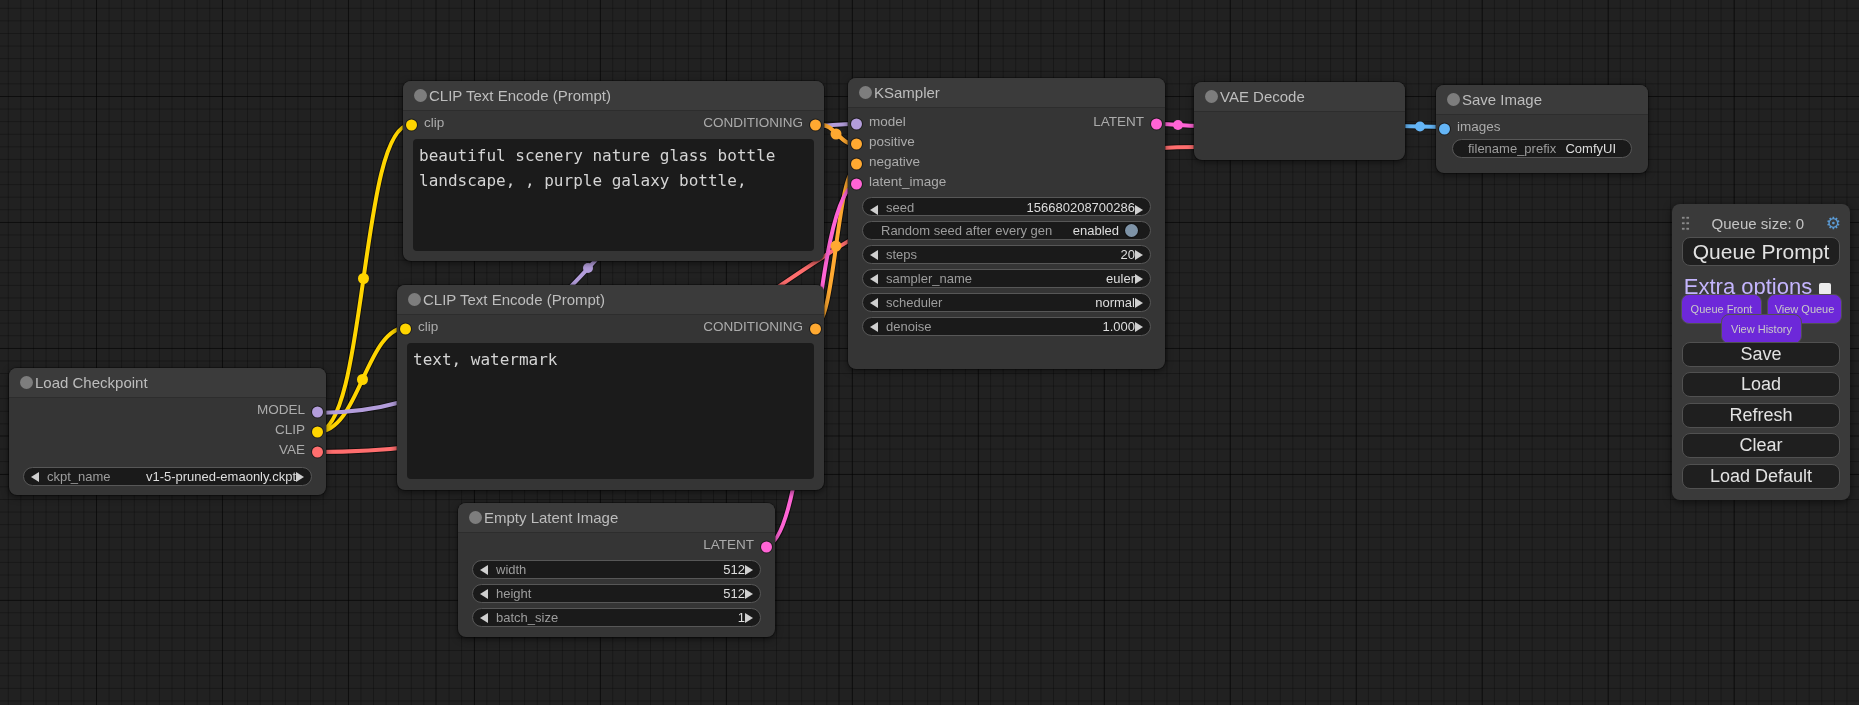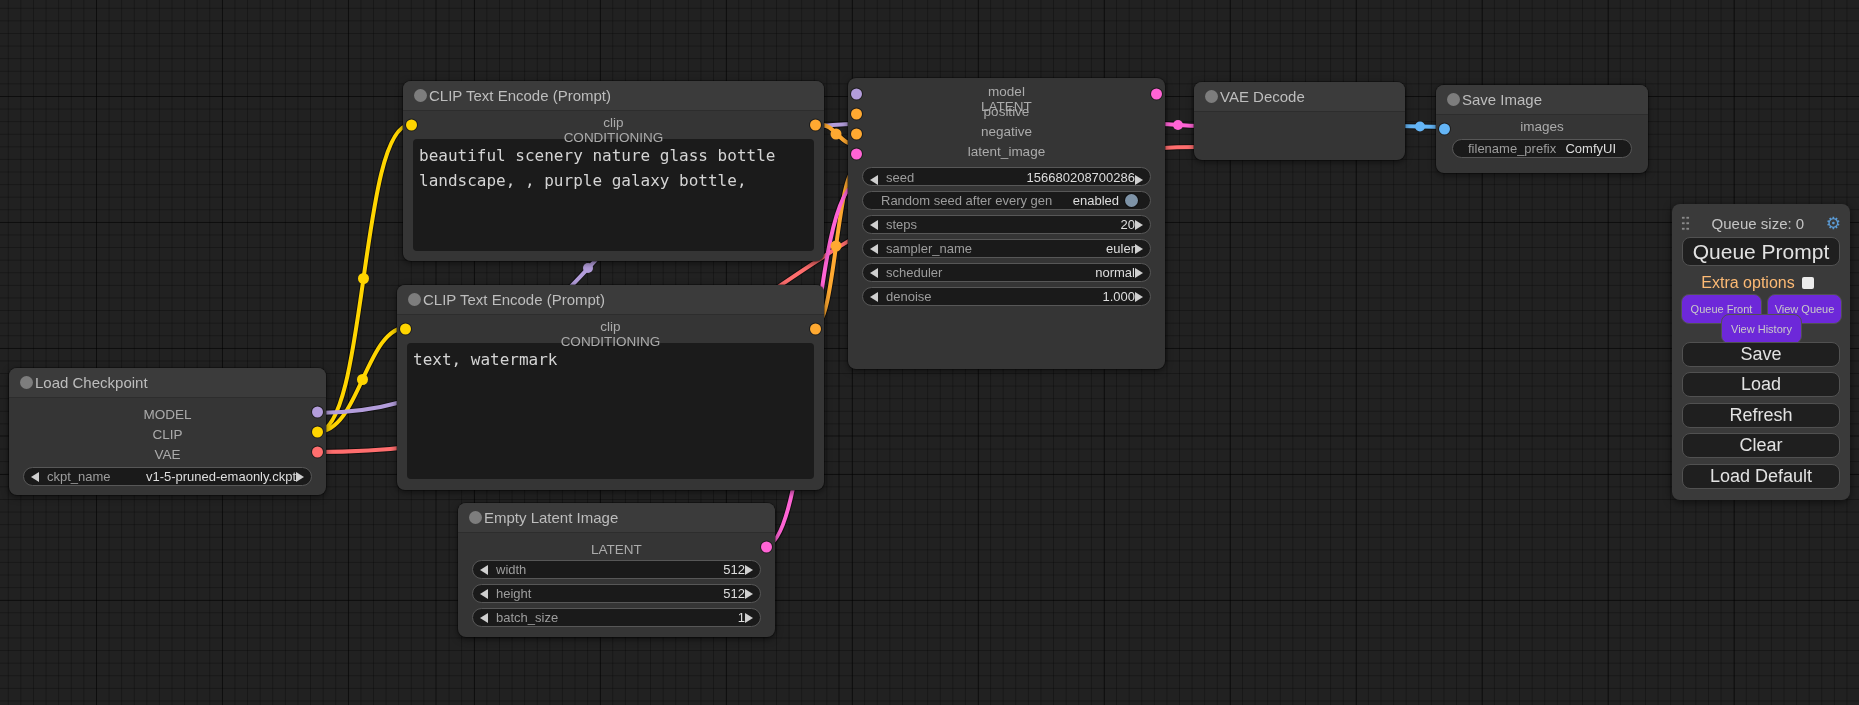--- a/index.html
+++ b/index.html
@@ -29,21 +29,21 @@
     box-shadow:0 2px 7px rgba(0,0,0,0.55), 0 0 0 1px rgba(0,0,0,0.3);
     color:#b4b4b4;
   }
   .ntitle{
     height:30px; display:flex; align-items:center; gap:2px; padding:0 11px;
     background:#3b3b3b; border-radius:8px 8px 0 0; font-size:15px; color:#bdbdbd;
     border-bottom:1px solid #2d2d2d; box-sizing:border-box;
   }
   .tdot{width:13px;height:13px;border-radius:50%;background:#7d7d7d;flex:0 0 auto;}
   .ports{padding-top:4px;}
-  .prow{position:relative; height:20px; display:flex; align-items:center; padding:0 21px; font-size:13.5px; color:#ababab;flex-direction:column;}
+  .prow{position:relative; height:20px; display:flex; padding:0 21px; font-size:13.5px; color:#ababab;}
   .prow .grow{flex:1 1 auto;}
   .pdot{position:absolute; top:50%; transform:translateY(-50%); width:11px; height:11px; border-radius:50%; box-shadow:0 0 0 1px rgba(0,0,0,0.45);}
   .pdot.in{left:3px;} .pdot.out{right:3px;}
   .c-clip{background:#FFD500}.c-model{background:#B39DDB}.c-vae{background:#FF6E6E}
   .c-cond{background:#FFA931}.c-latent{background:#FF64D5}.c-image{background:#64B5F6}
 
   .promptbox{
     margin:4px 10px 0; height:112px; background:#1b1b1b; border-radius:4px;
     padding:5px 6px; box-sizing:border-box; color:#d4d4d4;
     font-family:"DejaVu Sans Mono", monospace; font-size:16px; line-height:1.55;
@@ -71,21 +71,21 @@
   .qheader{position:absolute; left:9px; right:9px; top:9px; height:20px; display:flex; align-items:center;}
   .grip{width:9px;height:17px;background:radial-gradient(circle,#8a8a8a 1.1px,transparent 1.4px);background-size:4.5px 5.5px;cursor:grab;}
   .qsize{flex:1; text-align:center; font-size:15px; color:#c4c4c4;}
   .gear{font-size:17px; color:#5b9bd5; cursor:pointer; line-height:1;}
   .qbtn{
     position:absolute; left:10px; right:10px; background:#1f1f1f; border:1px solid #515151;
     border-radius:8px; color:#e2e2e2; display:flex; align-items:center; justify-content:center;
     cursor:pointer; box-sizing:border-box;
   }
   #btnQueuePrompt{top:33px; height:29px; font-size:21px;}
-  .extra{position:absolute; top:70px; left:0; right:7px; text-align:center; font-size:16px; color:#fdba74;}
+  .extra{position:absolute; top:70px; left:0; right:7px; text-align:center; font-size:22px; color:#c4b5fd;}
   .chk{display:inline-block; vertical-align:-1px; width:12px; height:12px; background:#ececec; border-radius:2px; margin-left:7px; cursor:pointer;}
   .smallbtn{
     position:absolute; height:30px; background:#6d28d9; border:1px solid #515151; border-radius:8px;
     color:#c9c9c9; font-size:11px; display:flex; align-items:center; justify-content:center; cursor:pointer; box-sizing:border-box;
   }
   #btnQueueFront{left:9px; top:90px; width:81px;}
   #btnViewQueue{left:95px; top:90px; width:75px;}
   #btnViewHistory{left:49px; top:110px; width:81px;}
   #btnSave{top:138px;height:25px;font-size:18px;}
   #btnLoad{top:168px;height:25px;font-size:18px;}
@@ -216,20 +216,24 @@
     </div>
     <div class="widget">
       <span class="arr l"></span>
       <span class="wlabel">batch_size</span>
       <span class="wvalue">1</span>
       <span class="arr r"></span>
     </div>
   </div>
 
   <div class="node" style="left:848px;top:78px;width:317px;height:291px;">
+    <div class="ntitle">
+      <span class="tdot"></span>
+      <span>KSampler</span>
+    </div>
     <div class="ports" style="padding-top:6px;">
       <div class="prow">
         <span class="pdot in c-model"></span>
         <span>model</span>
         <span class="grow"></span>
         <span>LATENT</span>
         <span class="pdot out c-latent"></span>
       </div>
       <div class="prow">
         <span class="pdot in c-cond"></span>

